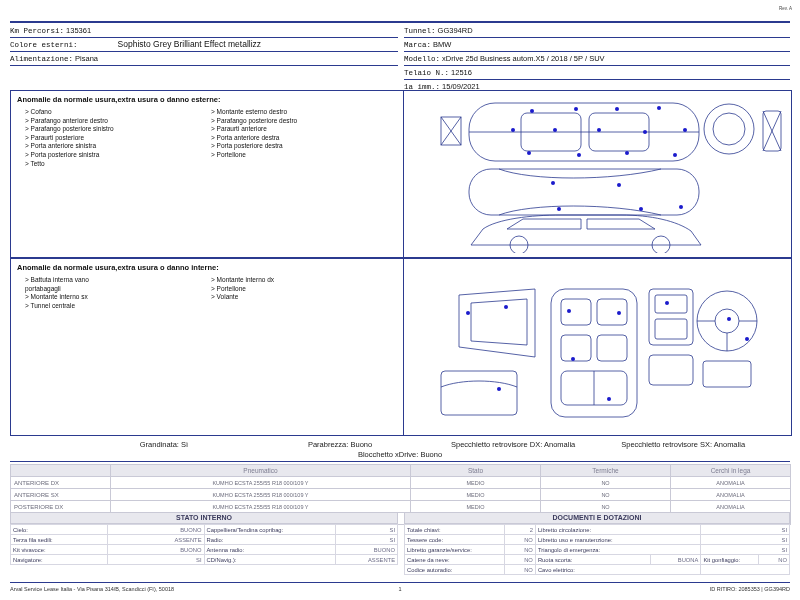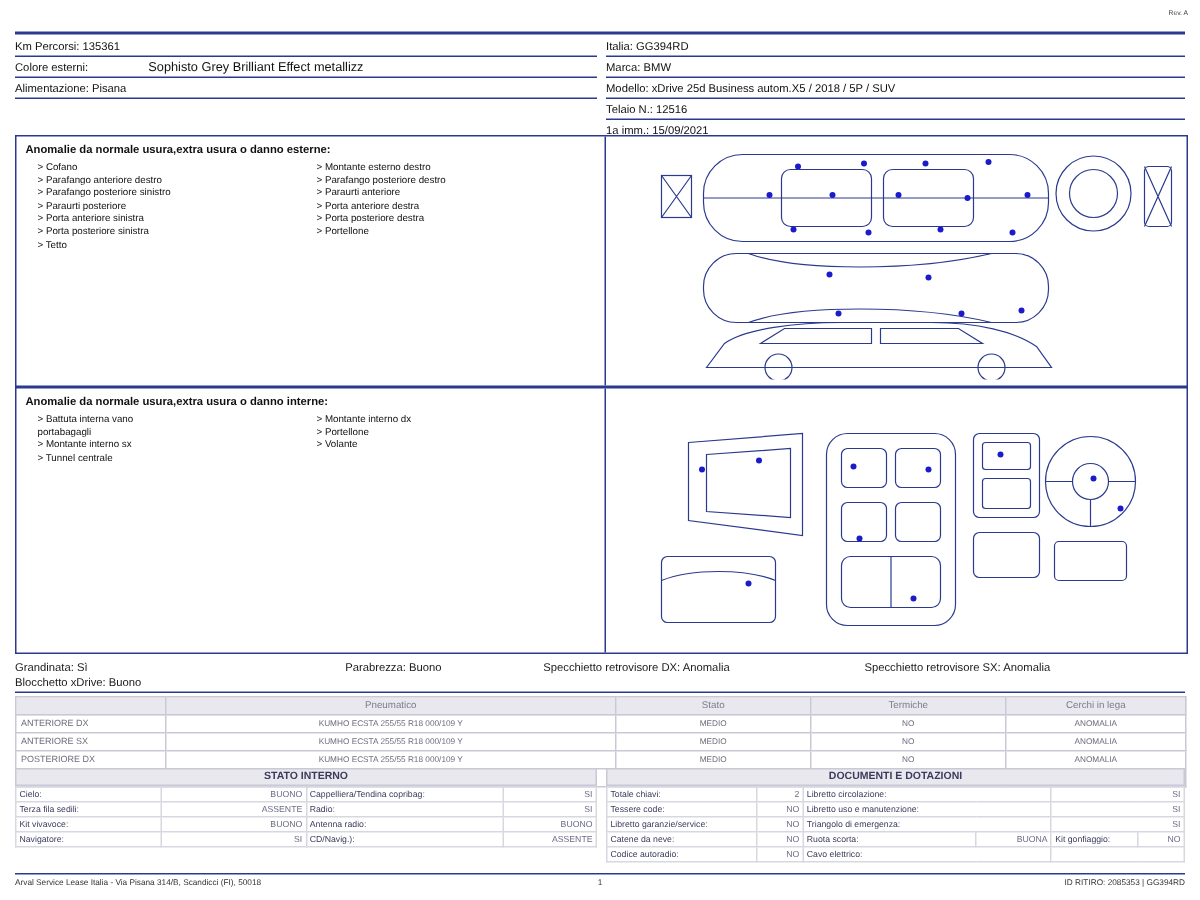--- a/index.html
+++ b/index.html
@@ -23,42 +23,42 @@
     position:absolute;left:10px;top:21px;width:780px;height:1.5px;background:#2b3a8f;
   }
 
   
   .info-left{position:absolute;left:10px;top:24px;width:388px;}
   .info-right{position:absolute;left:404px;top:24px;width:386px;}
   .irow{
     height:13px;border-bottom:1px solid #2b3a8f;
     font-size:7.5px;line-height:13px;white-space:nowrap;overflow:hidden;
   }
-  .irow .lbl{color:#111;}
+  .irow .lbl{color:#111;font-family:Liberation Mono, monospace;}
   .irow .val{font-weight:normal;color:#111;}
   .irow.big .val{font-size:8.5px;padding-left:38px;}
 
   
   .dmgbox{
     position:absolute;border:1px solid #2b3a8f;background:#fff;
   }
   .dmg-ext{left:10px;top:90px;width:780px;height:166px;}
   .dmg-int{left:10px;top:258px;width:780px;height:176px;}
   .dmg-title{
     position:absolute;left:6px;top:4px;font-size:7.5px;font-weight:bold;color:#111;
   }
   .dmg-split{position:absolute;top:0;bottom:0;width:1px;background:#2b3a8f;}
   .dmg-list{position:absolute;font-size:6.5px;line-height:8.6px;color:#111;}
 
   
   .diagram{position:absolute;}
 
   
   .cond{position:absolute;left:10px;top:440px;width:780px;font-size:7.5px;}
-  .cond-row{height:10px;line-height:10px;}
+  .cond-row{height:10px;line-height:10px;text-align:center;}
   .cond-row .seg{display:inline-block;}
   .cond-line{position:absolute;left:0;width:780px;height:1px;background:#2b3a8f;}
 
   
   .tyres{position:absolute;left:10px;top:464px;width:780px;}
   .tyres table{border-collapse:collapse;width:780px;table-layout:fixed;}
   .tyres th{
     background:#e8e8ee;color:#7d7d91;font-size:6.5px;font-weight:normal;
     height:9px;border:1px solid #c9c9d6;
   }
@@ -113,21 +113,21 @@
       <span class="val">Sophisto Grey Brilliant Effect metallizz</span>
     </div>
     <div class="irow">
       <span class="lbl">Alimentazione:</span>
       <span class="val">Pisana</span>
     </div>
   </div>
 
   <div class="info-right">
     <div class="irow">
-      <span class="lbl">Italia:</span>
+      <span class="lbl">Tunnel:</span>
       <span class="val">GG394RD</span>
     </div>
     <div class="irow">
       <span class="lbl">Marca:</span>
       <span class="val">BMW</span>
     </div>
     <div class="irow">
       <span class="lbl">Modello:</span>
       <span class="val">xDrive 25d Business autom.X5 / 2018 / 5P / SUV</span>
     </div>

